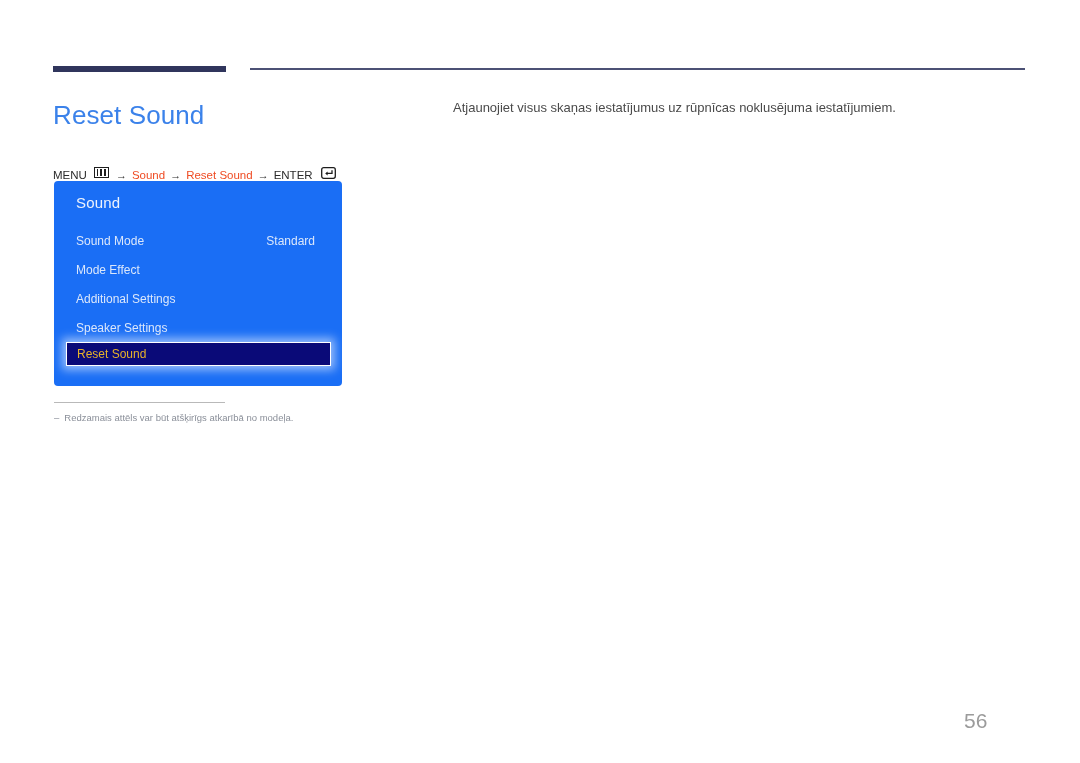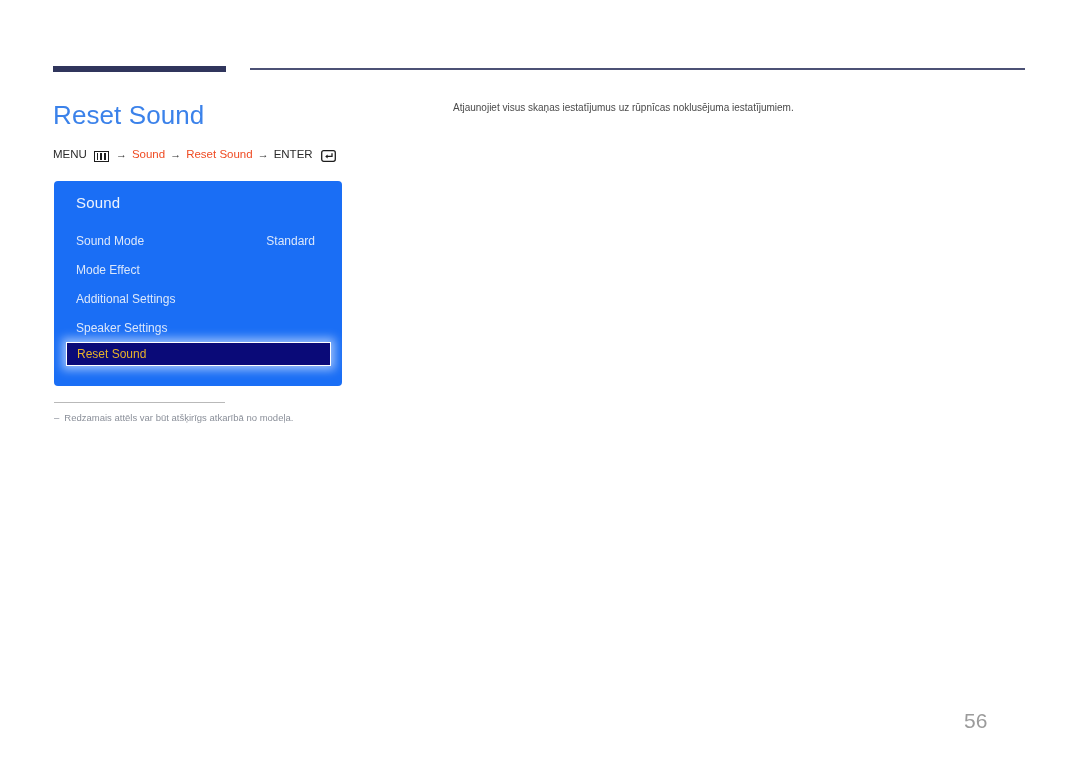--- a/index.html
+++ b/index.html
@@ -53,36 +53,36 @@
     line-height: 32px;
     white-space: nowrap;
   }
 
   
   .description {
     position: absolute;
     left: 453px;
     top: 100px;
     width: 560px;
-    font-size: 10px;
+    font-size: 13px;
     color: #4a4a4a;
     line-height: 16px;
   }
 
   
   .menu-path {
     position: absolute;
     left: 53px;
-    top: 146px;
+    top: 167px;
     font-size: 11.5px;
     color: #2b2b2b;
     white-space: nowrap;
     line-height: 16px;
     display: flex;
-    align-items: flex-end;
+    align-items: flex-start;
     gap: 4px;
   }
   .menu-path .seg-orange { color: #ef4b23; }
   .menu-path .arrow {
     color: #2b2b2b;
     font-size: 11px;
     padding: 0 1px;
   }
 
   

